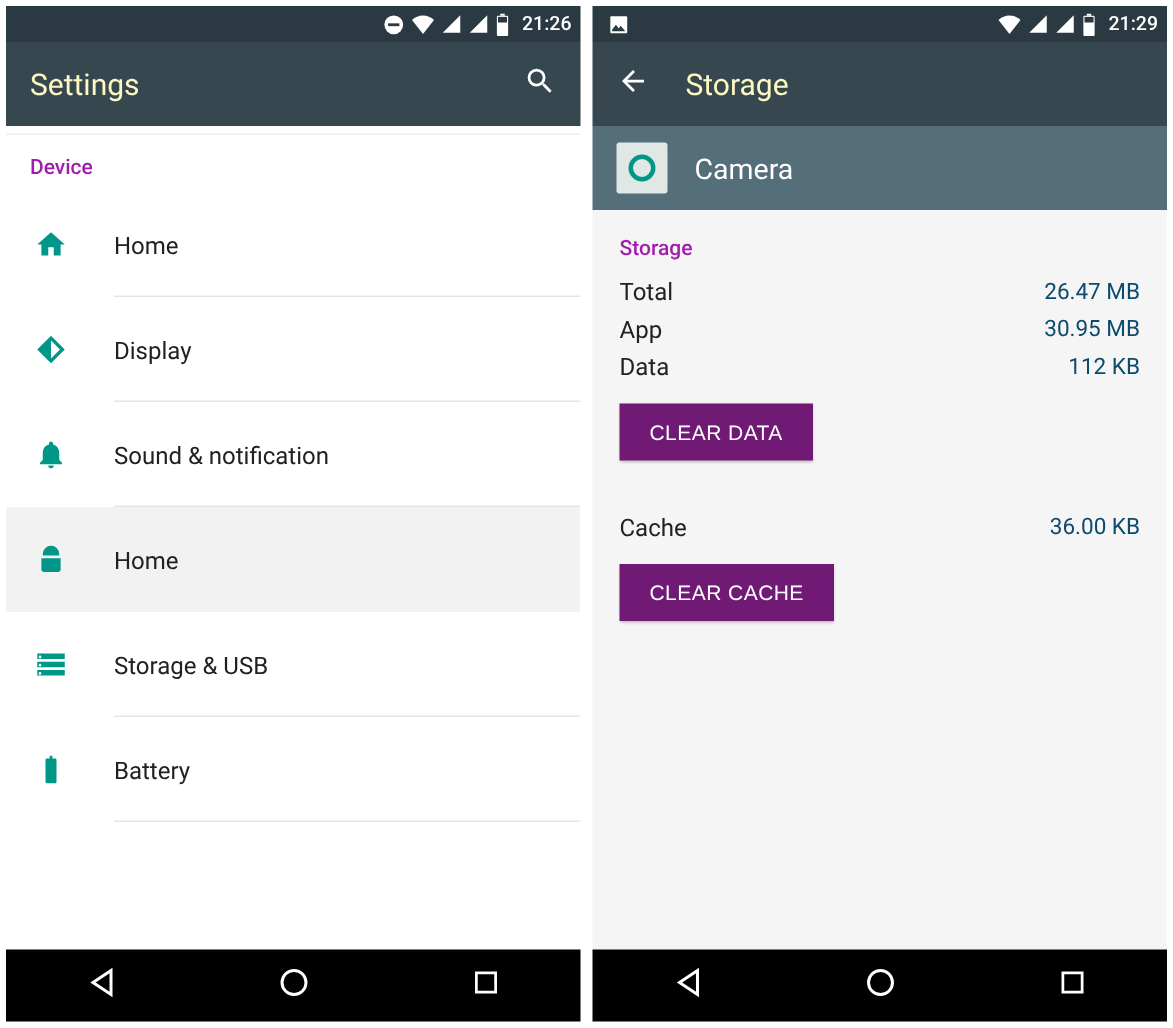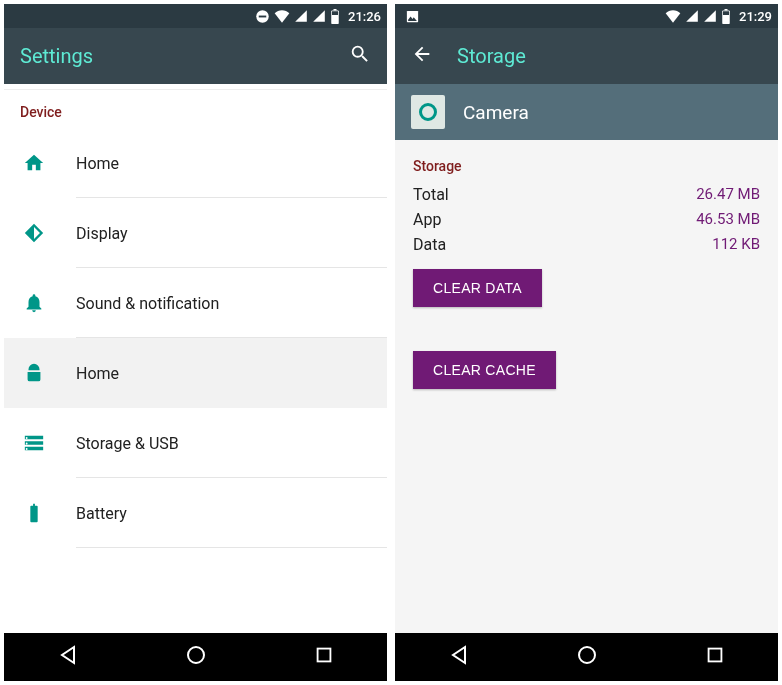--- a/index.html
+++ b/index.html
@@ -31,21 +31,21 @@
     padding: 0 6px;
     font-size: 13px;
     gap: 4px;
   }
   .statusbar .sb-left { margin-right: auto; margin-left: 4px; display:flex; gap:4px; }
   .statusbar svg { fill: #fff; }
   .statusbar .time { margin-left: 4px; font-weight: 500; }
   
   .appbar {
     background: #37474f;
-    color: #5eead4;
+    color: #fef9c3;
     height: 56px;
     display: flex;
     align-items: center;
     padding: 0 16px;
     gap: 24px;
   }
   .appbar .title {
     font-size: 20px;
     font-weight: 400;
     flex: 1;
@@ -69,21 +69,21 @@
     display:flex; align-items:center; justify-content:center;
   }
   .cam-icon .lens {
     width: 18px; height: 18px; border-radius: 50%;
     border: 3px solid #009688;
   }
   
   .content { flex: 1; background: #fff; overflow: hidden; }
   .thin-gap { height: 6px; background:#fff; border-bottom:1px solid #eee; }
   .section-label {
-    color: #7f1d1d;
+    color: #a21caf;
     font-size: 14px;
     font-weight: 500;
     padding: 14px 16px 8px 16px;
   }
   .list-item {
     display: flex;
     align-items: center;
     height: 70px;
     padding: 0 16px;
     gap: 28px;
@@ -94,21 +94,21 @@
   .list-item.selected { background: #f2f2f2; }
   .list-item .icon-slot { width: 28px; display:flex; justify-content:center; }
   .list-item svg { fill: #009688; }
   .divider-inset {
     position:absolute; bottom:0; left:72px; right:0; height:1px; background:#e5e5e5;
   }
   
   .storage-content { flex:1; background:#f5f5f5; padding: 14px 18px 0 18px; color:#212121; }
   .storage-content .section-label { padding: 4px 0 8px 0; }
   .kv { display:flex; justify-content:space-between; font-size:16px; padding: 3px 0; gap: 20px; }
-  .kv .v { color:#701a75; font-size:15px; }
+  .kv .v { color:#0c4a6e; font-size:15px; }
   .btn-teal {
     background:#701a75; color:#fff; border:none;
     font-size:14px; font-weight:500;
     padding: 11px 20px; margin-top: 12px; margin-bottom: 6px;
     letter-spacing: 0.3px;
     box-shadow: 0 1px 2px rgba(0,0,0,0.25);
     cursor:pointer;
   }
   .cache-block { margin-top: 26px; }
   
@@ -277,30 +277,34 @@
 
   <div class="storage-content">
     <div class="section-label">Storage</div>
 
     <div class="kv">
       <span>Total</span>
       <span class="v">26.47 MB</span>
     </div>
     <div class="kv">
       <span>App</span>
-      <span class="v">46.53 MB</span>
+      <span class="v">30.95 MB</span>
     </div>
     <div class="kv">
       <span>Data</span>
       <span class="v">112 KB</span>
     </div>
 
     <button class="btn-teal">CLEAR DATA</button>
 
     <div class="cache-block">
+      <div class="kv">
+        <span>Cache</span>
+        <span class="v">36.00 KB</span>
+      </div>
       <button class="btn-teal">CLEAR CACHE</button>
     </div>
   </div>
 
   <div class="navbar">
     <span><svg width="24" height="24" viewBox="0 0 24 24">
           <path d="M18 4 L6 12 L18 20 Z" stroke="#fff" fill="none"></path>
         </svg></span>
     <span><svg width="24" height="24" viewBox="0 0 24 24">
           <circle cx="12" cy="12" r="8"></circle>

